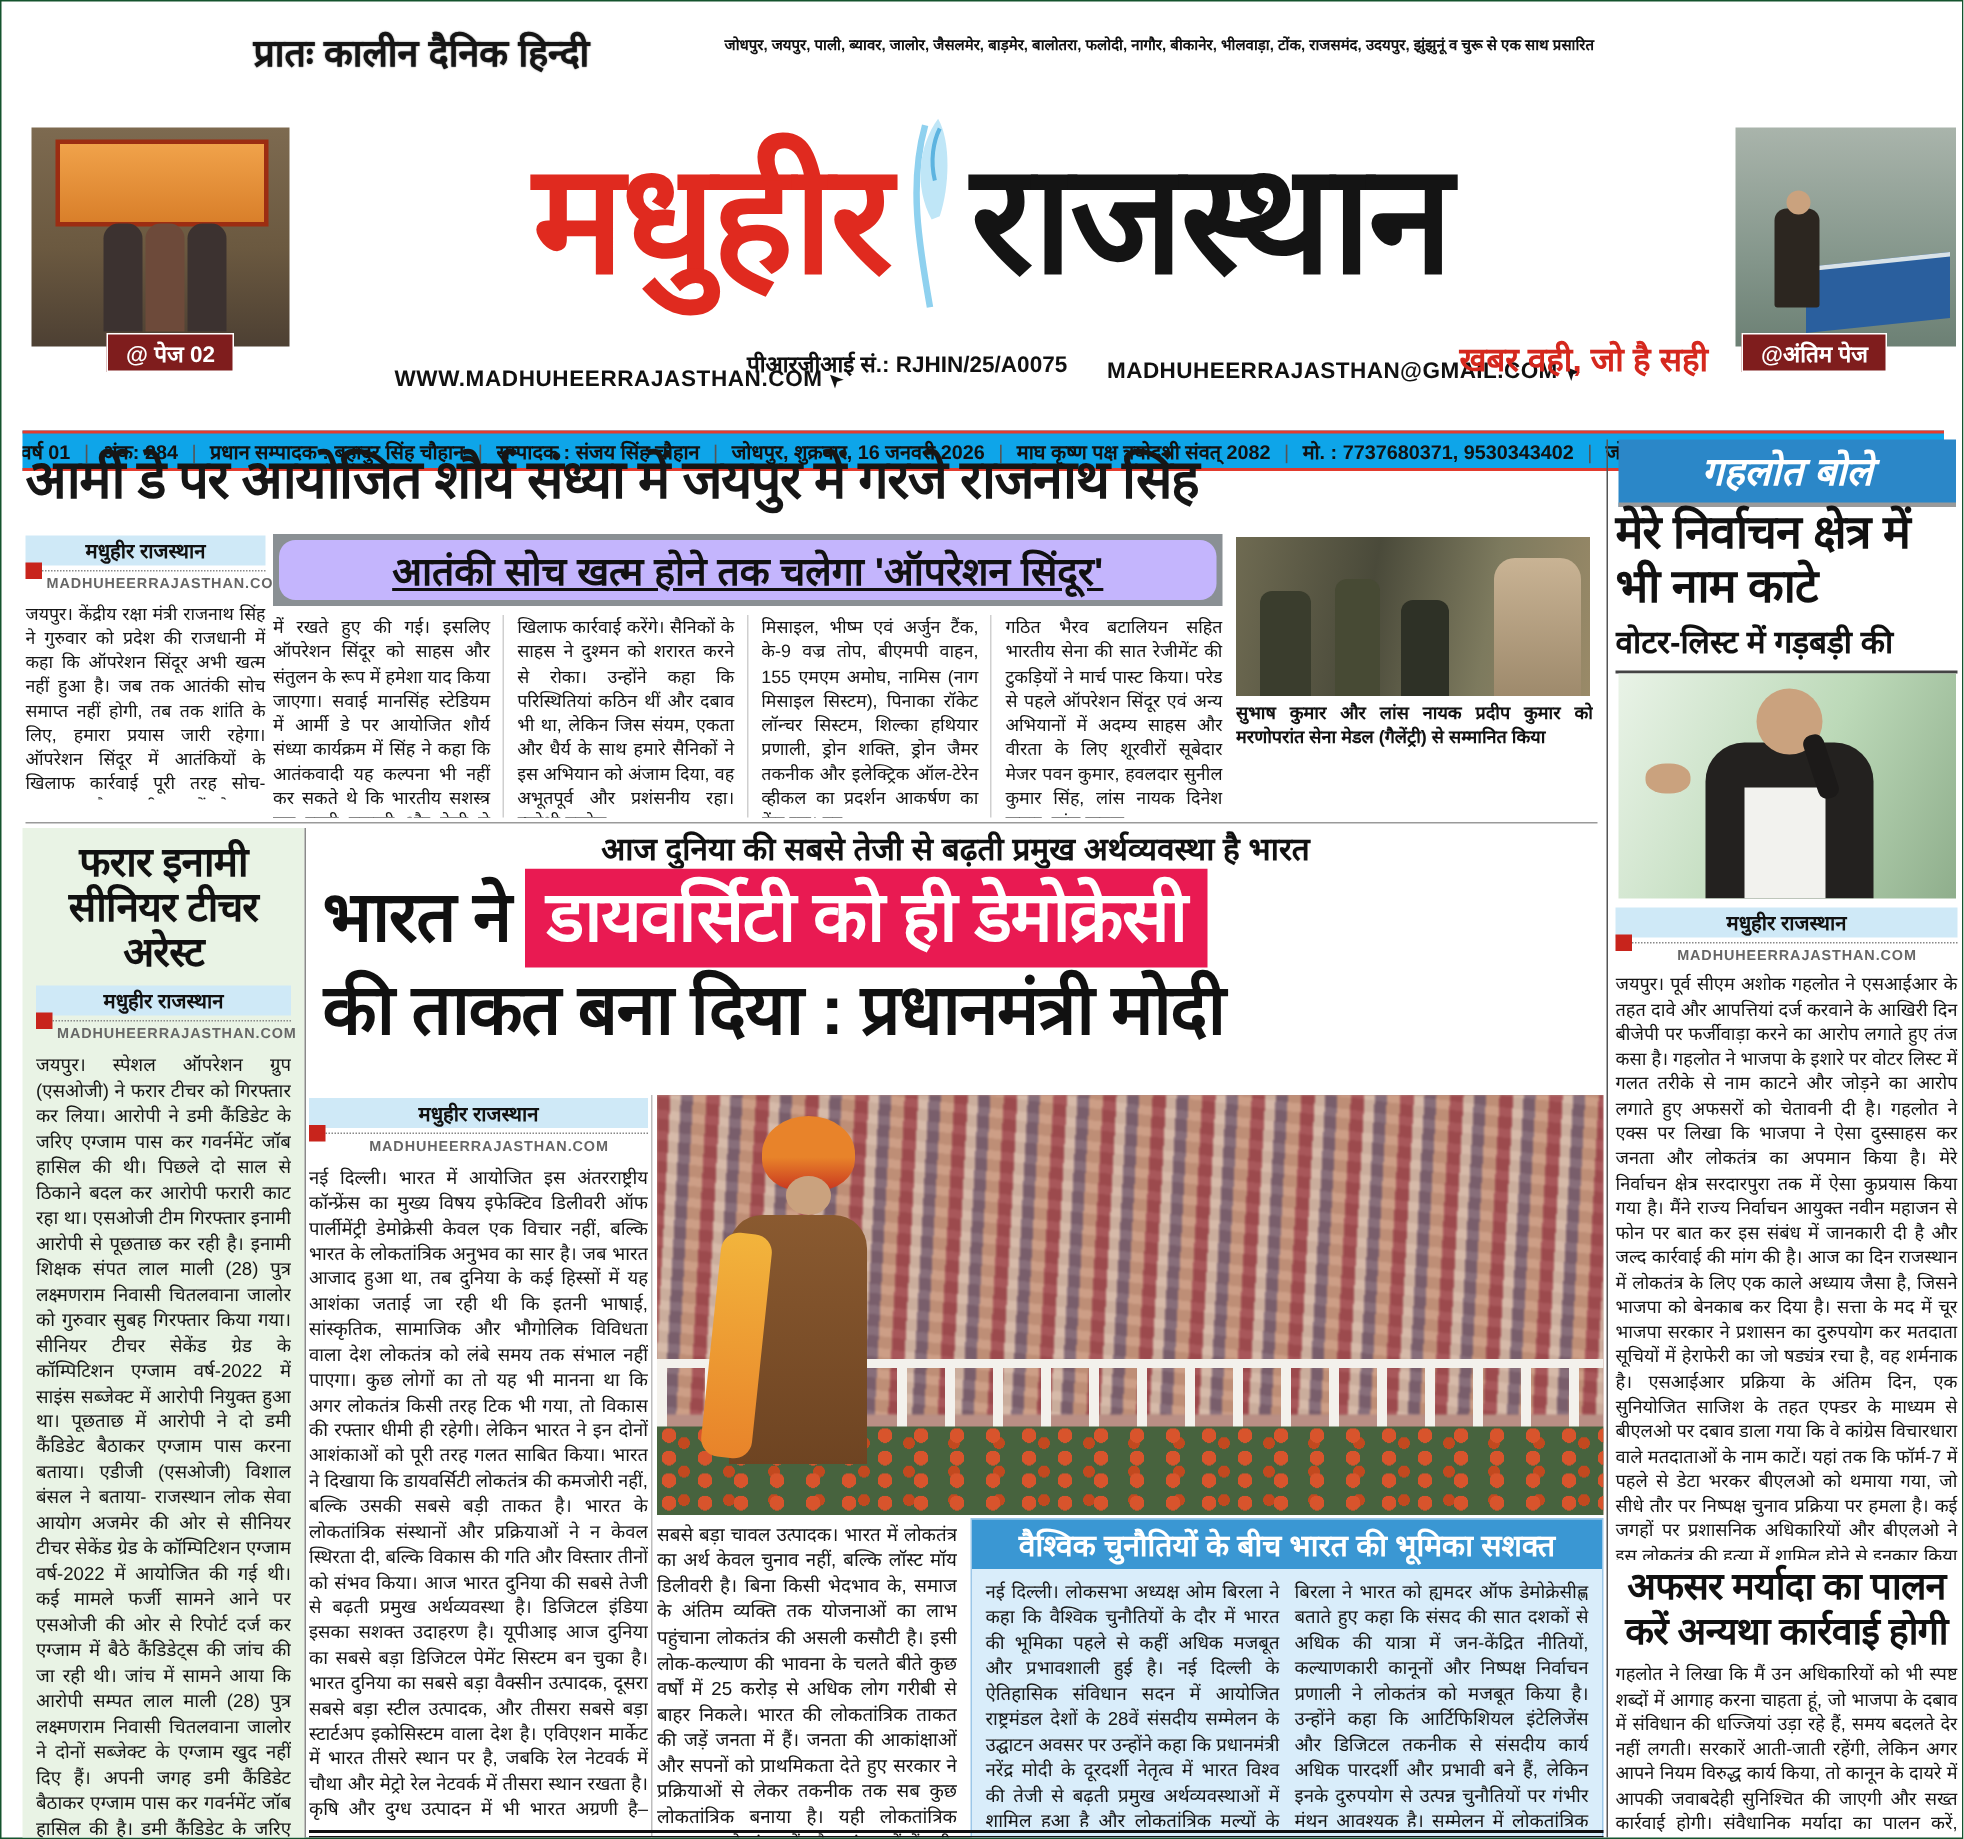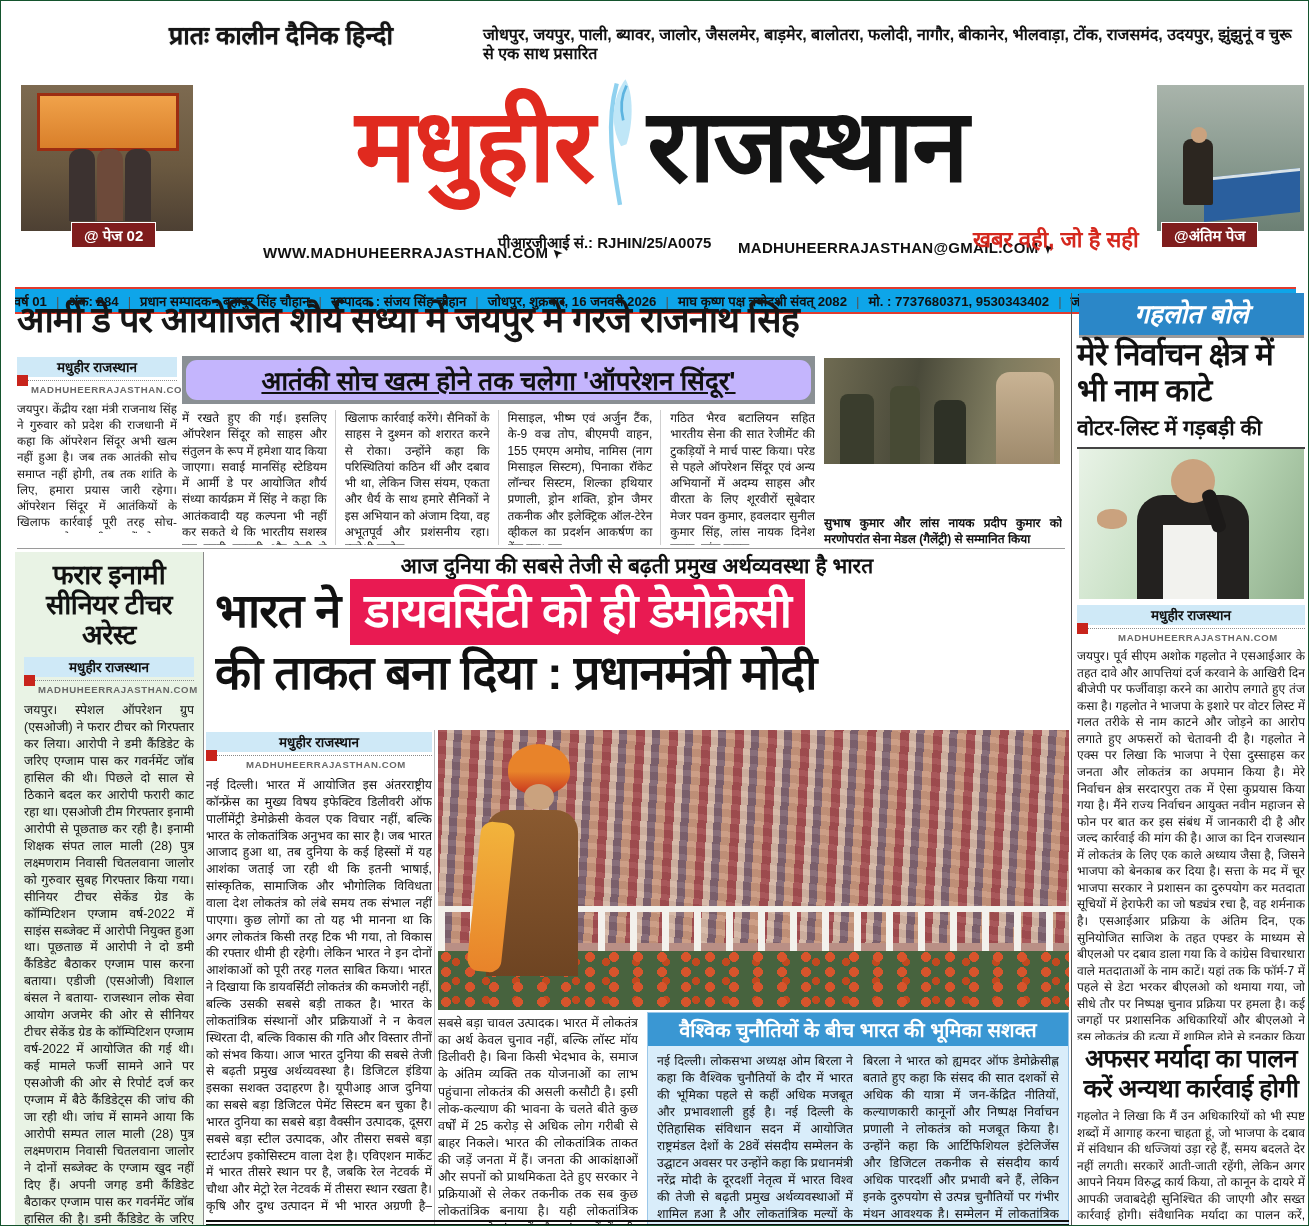--- a/index.html
+++ b/index.html
@@ -5,21 +5,21 @@
 <style>
   * { margin:0; padding:0; box-sizing:border-box; }
   html,body { background:#e9e9e9; }
   body { font-family:"Liberation Sans","DejaVu Sans",sans-serif; }
   .page { position:relative; width:1309px; height:1226px; margin:0 auto; background:#ffffff;
           border:1px solid #14532d; overflow:hidden; color:#111; }
 
   
   .edition { position:absolute; left:168px; top:16px; font-size:25px; font-weight:800; color:#151515;
              text-shadow:0 0 1px #444; }
-  .cities  { position:absolute; left:482px; top:24px; width:820px; font-size:16px; font-weight:700; line-height:1.2; }
+  .cities  { position:absolute; left:482px; top:24px; width:820px; font-size:10px; font-weight:700; line-height:1.2; }
   .nameplate { position:absolute; left:196px; top:58px; width:928px; height:165px; display:flex;
                align-items:center; justify-content:center; gap:2px; font-weight:800; letter-spacing:-2px; }
   .np-red   { font-size:102px; color:#e02a1f; }
   .np-black { font-size:102px; color:#141414; }
   .feather  { width:46px; height:130px; flex:0 0 auto; margin:0 2px; }
   .regno   { position:absolute; left:497px; top:231px; font-size:15px; font-weight:700; }
   .site    { position:absolute; left:262px; top:243px; font-size:15px; font-weight:700; letter-spacing:.4px; }
   .email   { position:absolute; left:737px; top:238px; font-size:15px; font-weight:700; letter-spacing:.3px; }
   .tagline { position:absolute; left:972px; top:222px; font-size:22px; font-weight:800; color:#d5281e; }
   .cursor  { display:inline-block; transform:rotate(-135deg); font-size:13px; color:#111; margin-left:3px; }
@@ -105,21 +105,21 @@
   .lead-h1 { position:absolute; left:16px; top:293px; width:1050px; height:58px; font-size:36px; font-weight:800;
              letter-spacing:-1px; white-space:nowrap; overflow:hidden; color:#161616; }
   .lead-col1 { position:absolute; left:16px; top:356px; width:160px; height:188px; }
   .lead-col1 .body { margin-top:4px; height:132px; font-size:11.8px; }
   .lead-subhead { position:absolute; left:181px; top:355px; width:633px; height:48px; background:#8a9094; padding:4px; }
   .lead-subhead .inner { background:#c4b5fd; height:100%; display:flex; align-items:center; justify-content:center;
                          font-size:26px; font-weight:800; text-decoration:underline; white-space:nowrap; overflow:hidden;border-radius:11px; }
   .lead-cols { position:absolute; left:181px; top:409px; width:633px; height:135px; display:flex; gap:9px; }
   .lead-cols .col { flex:1; overflow:hidden; font-size:11.9px; }
   .lead-cols .col:not(:last-child){ border-right:1px solid #cfcfcf; padding-right:8px; }
-  .lead-captions { position:absolute; left:823px; top:467px; width:238px; height:78px; display:flex; gap:27px;margin-top:48px; }
+  .lead-captions { position:absolute; left:823px; top:467px; width:238px; height:78px; display:flex; gap:27px; }
   .lead-captions .cap { flex:1; font-size:12px; font-weight:700; line-height:1.3; text-align:justify; overflow:hidden; }
 
   
   .sidebar { position:absolute; left:14px; top:551px; width:188px; height:675px; background:#e9f3e5; padding:8px 9px; }
   .sb-h1 { font-size:27px; font-weight:800; text-align:center; line-height:1.12; letter-spacing:-.5px; }
   .sidebar .byline { margin-top:6px; }
   .sidebar .body { margin-top:5px; height:528px; font-size:12.4px; }
 
   
   .modi-kicker { position:absolute; left:205px; top:550px; width:862px; text-align:center; font-size:21px;

